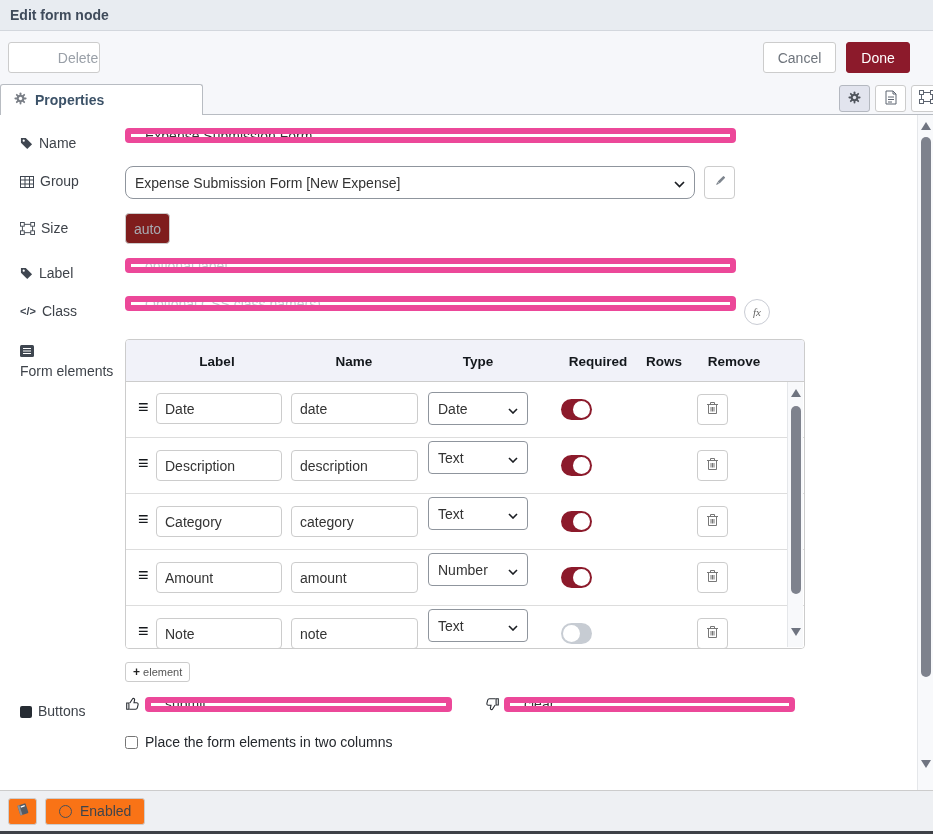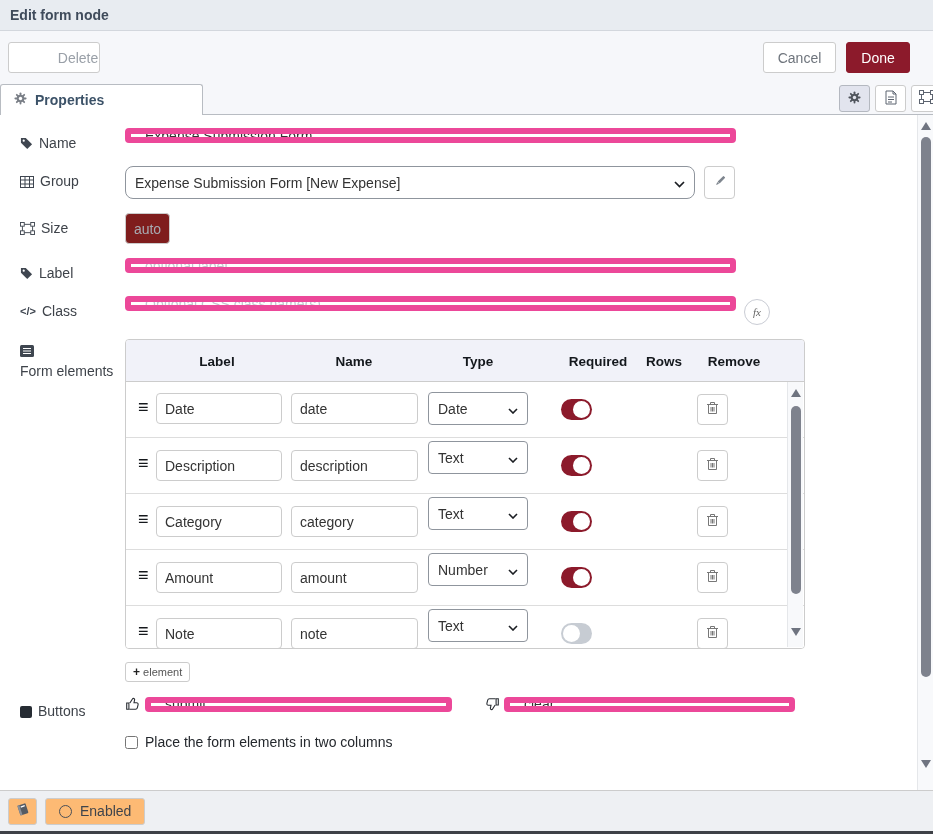--- a/index.html
+++ b/index.html
@@ -107,21 +107,21 @@
   .ip-submit { width:307px; }
   .ip-clear { width:291px; }
   .gap-l { margin-left:32px; }
 
   .chk-row { margin-left:105px; display:flex; align-items:center; gap:7px; margin-bottom:0; color:#24282d; }
   .chk-row input { width:13px; height:13px; cursor:pointer; }
 
   
   .dlg-footer { height:41px; background:#eef0f3; border-top:1px solid #ccc; display:flex;
     align-items:center; padding-left:8px; gap:8px; }
-  .fbtn { height:27px; border:1px solid #ccc; border-radius:3px; background:#fdba74; cursor:pointer;
+  .fbtn { height:27px; border:1px solid #ccc; border-radius:3px; background:#f97316; cursor:pointer;
     display:inline-flex; align-items:center; justify-content:center; font-family:inherit; }
   .fbtn-book { width:29px; }
   .fbtn-enabled { padding:0 13px; gap:8px; font-size:14px; color:#3f444b; }
   .circle-o { width:13px; height:13px; border:1.5px solid #4a4f57; border-radius:50%; display:inline-block; }
   .bottom-strip { height:3px; background:#3e4147; }
 </style>
 </head>
 <body>
 
 <div class="window">

